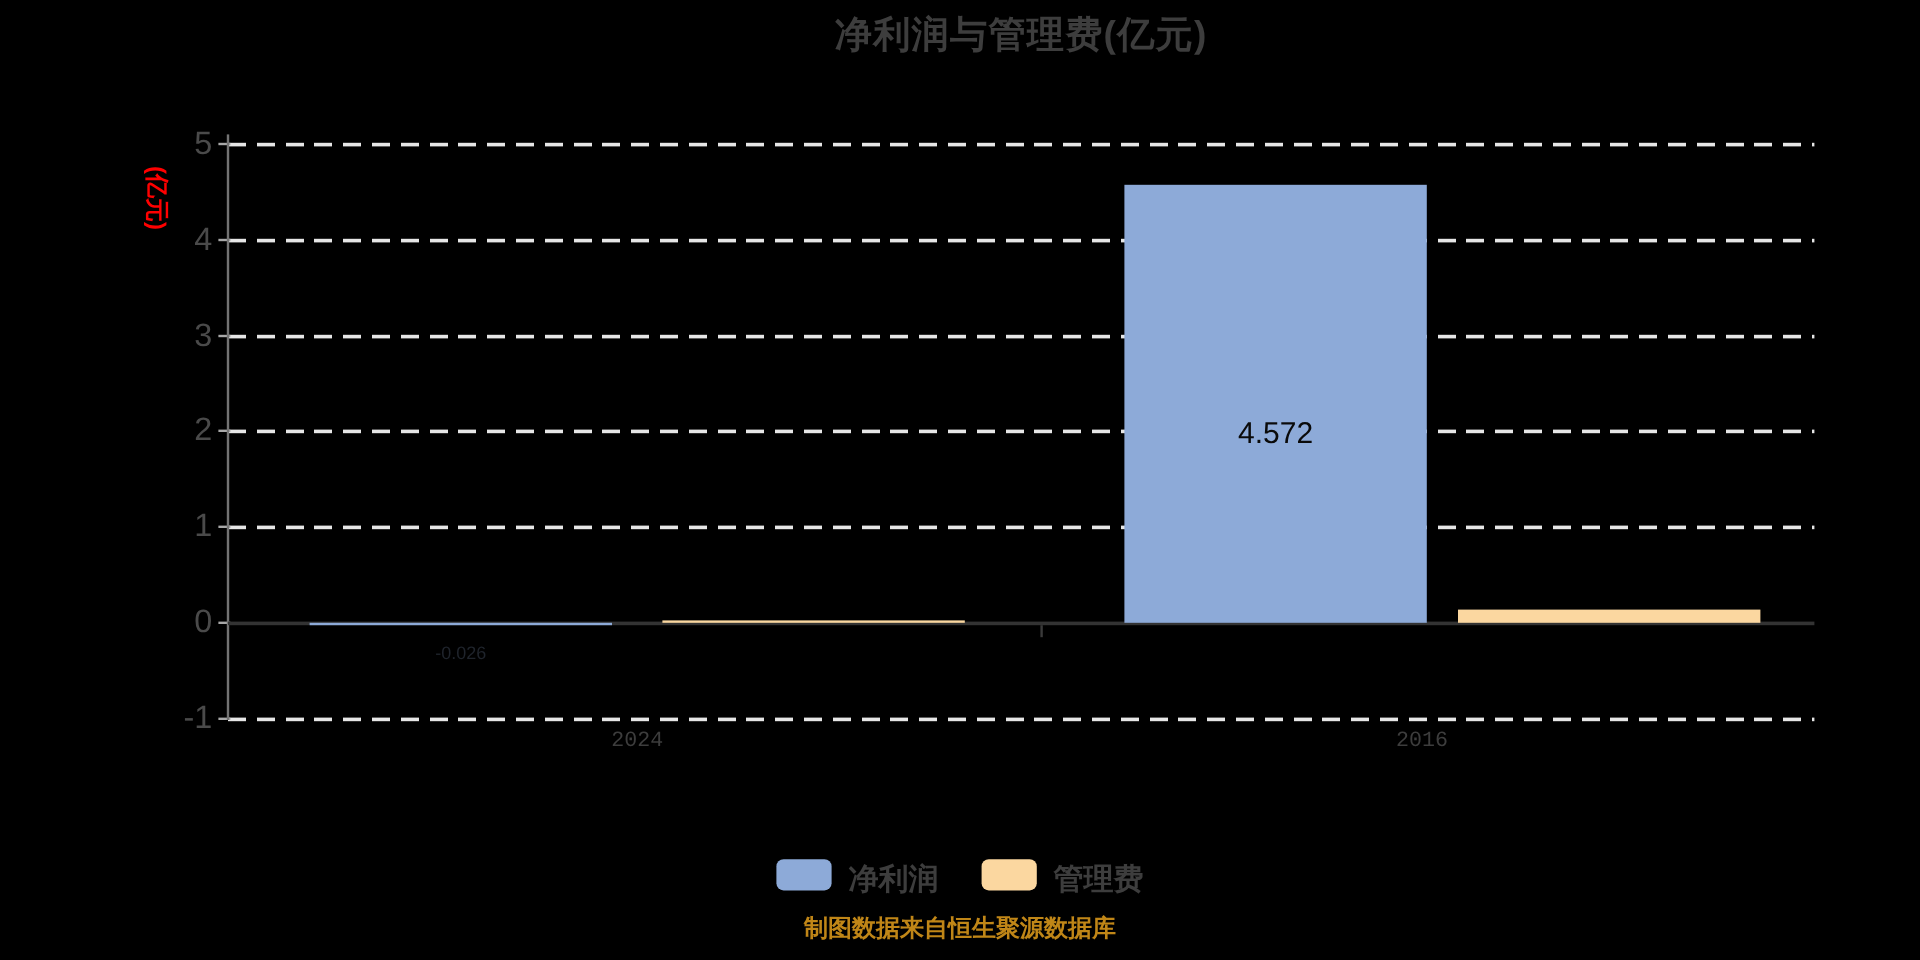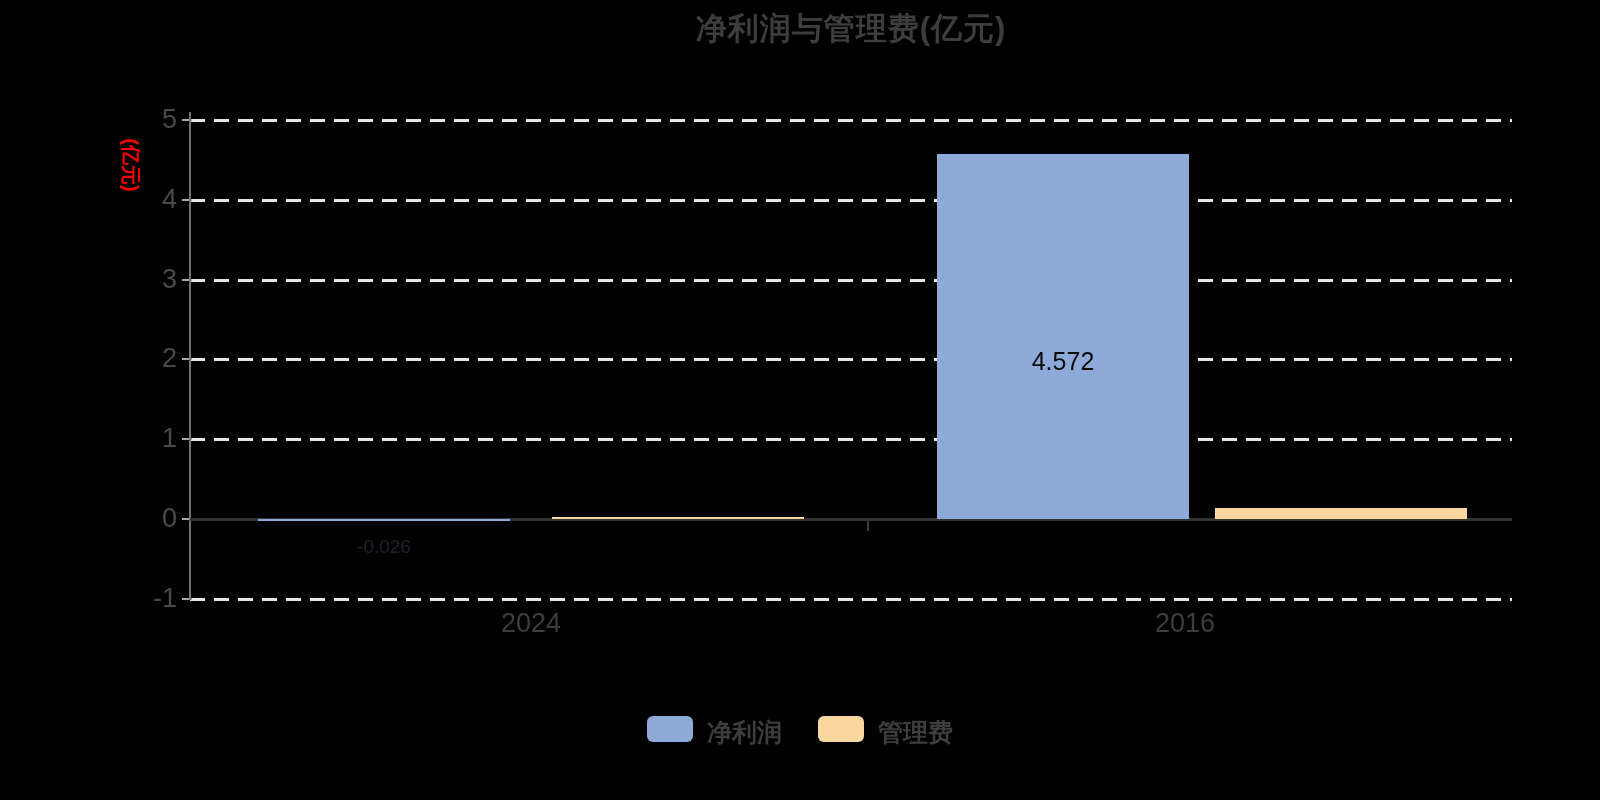--- a/index.html
+++ b/index.html
@@ -14,22 +14,22 @@
   .gridline{position:absolute;height:3px;
     background:repeating-linear-gradient(90deg,#e6e6e6 0 15px,transparent 15px 24px);}
   .zeroline{position:absolute;height:3px;background:#333333;z-index:1;}
   .spine{position:absolute;width:2px;background:#737373;}
   .ytick-label{position:absolute;width:60px;text-align:right;font-size:27px;color:#4a4a4a;z-index:2;}
   .ytick-mark{position:absolute;width:10px;height:2px;background:#a8a8a8;}
   .xtick-mark{position:absolute;width:2px;height:10px;background:#3a3a3a;}
   .bar{position:absolute;z-index:2;}
   .bar-label{position:absolute;z-index:3;text-align:center;transform:translateX(-50%);white-space:nowrap;margin-top:25px;}
   .bar-label.big{font-size:25px;color:#0a0a0a;}
-  .bar-label.small{font-size:19px;color:#1f242c;}
-  .xcat-label{position:absolute;transform:translateX(-50%);font-size:27px;color:#3d3d3d;z-index:2;}
+  .bar-label.small{font-size:15px;color:#1f242c;}
+  .xcat-label{position:absolute;transform:translateX(-50%);font-size:18px;color:#3d3d3d;z-index:2;font-family:Liberation Mono, monospace;}
   .legend{position:absolute;left:0;top:716px;width:1600px;display:flex;
     justify-content:center;align-items:center;gap:36px;}
   .legend-item{display:flex;align-items:flex-start;gap:14px;}
   .swatch{width:46px;height:26px;border-radius:6px;}
   .legend-label{font-size:25px;font-weight:bold;color:#3d3d3d;}
   .footer{position:absolute;left:0;top:760px;width:1600px;text-align:center;
     font-size:20px;font-weight:bold;color:#c08617;}
 </style>
 </head>
 <body>
@@ -75,13 +75,14 @@
     <div class="legend-item">
       <span class="swatch" style="background: rgb(141, 170, 216);"></span>
       <span class="legend-label">净利润</span>
     </div>
     <div class="legend-item">
       <span class="swatch" style="background: rgb(251, 215, 160);"></span>
       <span class="legend-label">管理费</span>
     </div>
   </div>
 
+  <div class="footer">制图数据来自恒生聚源数据库</div>
 </div>
 
 </body></html>

